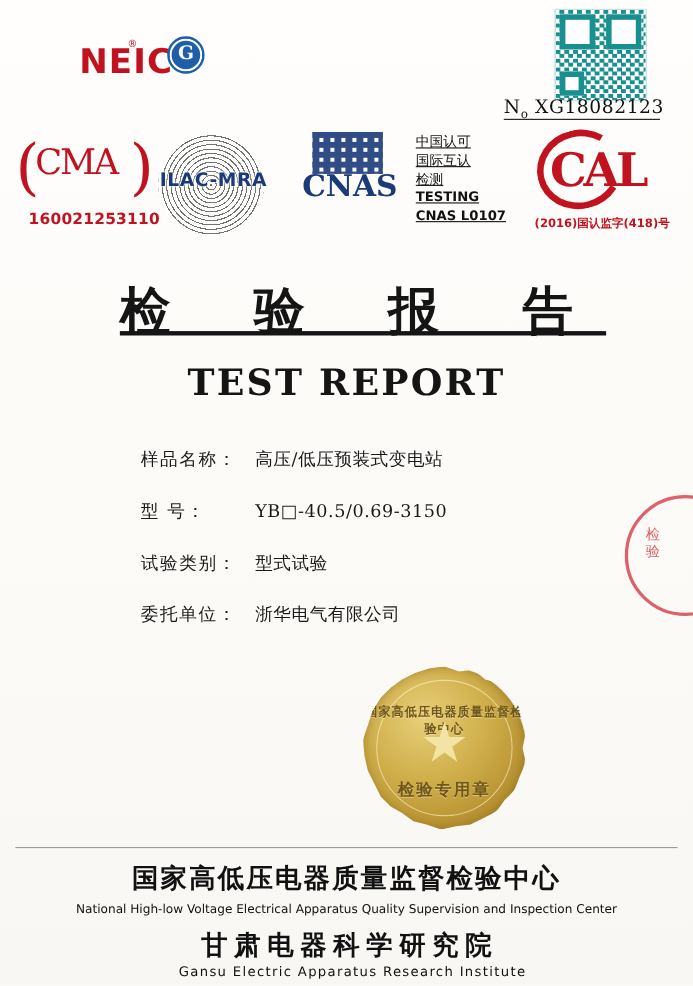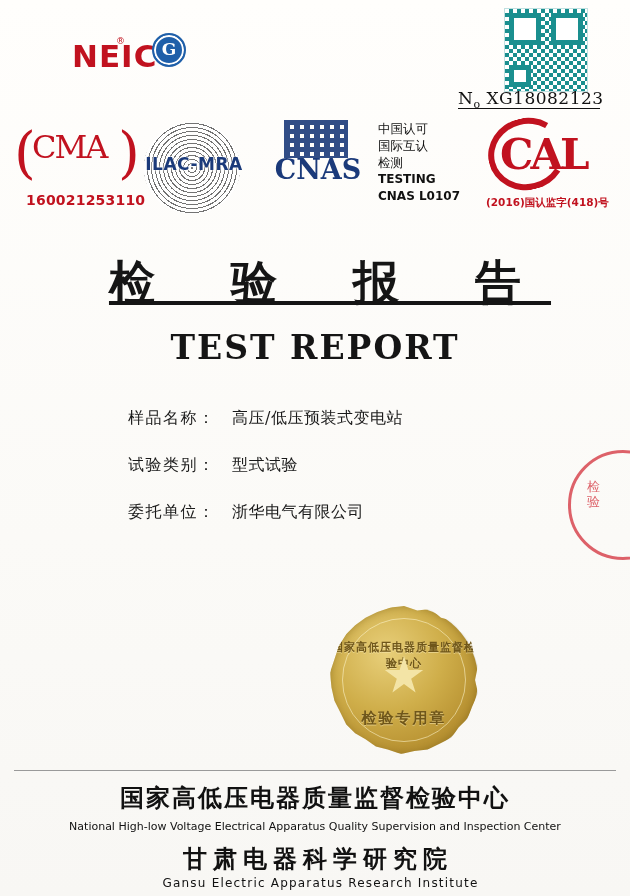--- a/index.html
+++ b/index.html
@@ -197,20 +197,21 @@
   }
 
   
   .acctext {
     position: absolute;
     left: 378px; top: 120px;
     font-family: "DejaVu Sans", sans-serif;
     font-size: 12.5px;
     line-height: 17px;
     color: #111;
+    text-decoration: underline;
   }
   .acctext .en { font-size: 12px; font-weight: bold; }
 
   
   .cal {
     position: absolute;
     left: 486px; top: 118px;
     width: 104px; height: 80px;
   }
   .cal-c {
@@ -469,20 +470,24 @@
 
   <div class="title-cn">检 验 报 告</div>
   <div class="title-en">TEST REPORT</div>
 
   <div class="fields">
     <div class="field">
       <span class="lbl">样品名称：</span>
       <span class="val">高压/低压预装式变电站</span>
     </div>
     <div class="field">
+      <span class="lbl">型    号：</span>
+      <span class="val">YB□-40.5/0.69-3150</span>
+    </div>
+    <div class="field">
       <span class="lbl">试验类别：</span>
       <span class="val">型式试验</span>
     </div>
     <div class="field">
       <span class="lbl">委托单位：</span>
       <span class="val">浙华电气有限公司</span>
     </div>
   </div>
 
   <div class="seal">

